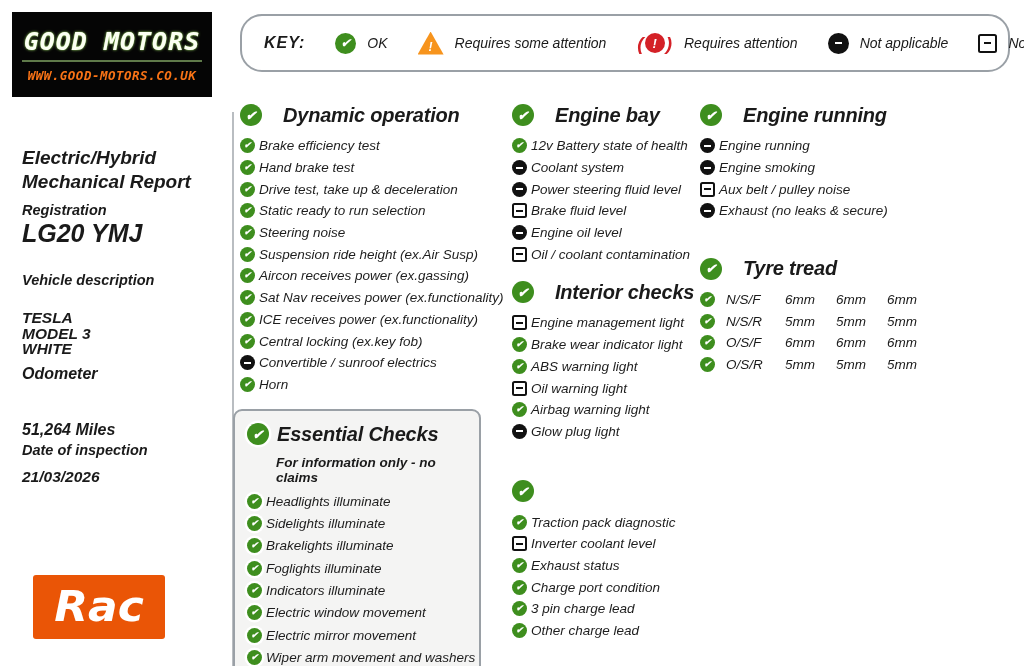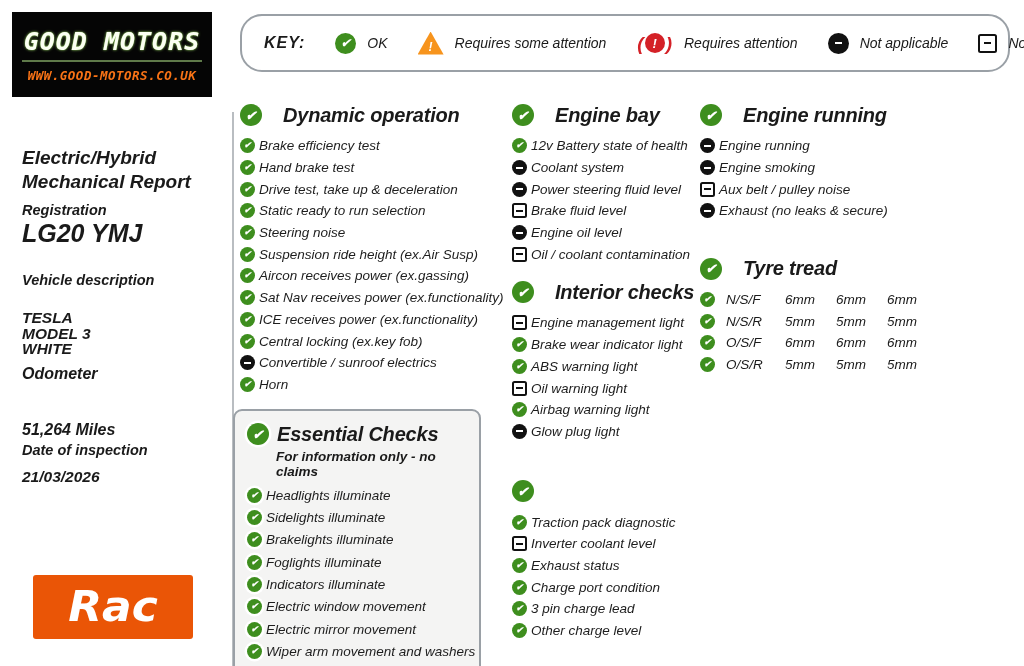--- a/index.html
+++ b/index.html
@@ -49,21 +49,21 @@
   .sb-abs { position:absolute; left:0; white-space:nowrap; }
   #report-title { top:146px; font-size:19px; font-weight:bold; line-height:24px; white-space:normal; width:190px; }
   #reg-label { top:202px; font-size:14.5px; font-weight:bold; }
   #reg-value { top:219px; font-size:25px; font-weight:bold; }
   #veh-label { top:272px; font-size:14.5px; font-weight:bold; }
   #veh-lines { top:310px; font-size:15.5px; font-weight:bold; line-height:15.5px; }
   #odo-label { top:365px; font-size:16px; font-weight:bold; }
   #odo-value { top:390px; font-size:16px; font-weight:bold;margin-top:31px; }
   #insp-label { top:442px; font-size:14.5px; font-weight:bold; }
   #insp-value { top:468px; font-size:15.5px; font-weight:bold; }
-  #rac-logo { position:absolute; left:33px; top:575px; width:160px; height:64px; background:#EA5506; border-radius:3px;
+  #rac-logo { position:absolute; left:33px; top:575px; width:132px; height:64px; background:#EA5506; border-radius:3px;
               display:flex; align-items:center; justify-content:center; }
   #rac-text { color:#fff; font-weight:bold; font-size:44px; line-height:1; letter-spacing:0px;
               font-family:"DejaVu Sans", sans-serif; transform:scaleY(0.95); }
 
   
   #v-divider { position:absolute; left:232px; top:112px; width:2px; height:554px; background:#b9bdc1; }
 
   
   .col { position:absolute; top:100px; }
   #col1 { left:240px; width:250px; }
@@ -75,21 +75,21 @@
   ul.items { list-style:none; }
   .item { display:flex; align-items:center; gap:4px; height:21.7px; white-space:nowrap; }
   .item-label { font-size:13.5px; color:#1d1d1d; }
 
   .gap-after-sm { margin-bottom:12px; }
   .gap-after-md { margin-bottom:34px; }
 
   
   #essential-box { margin:14px 0 0 -7px; width:248px; background:#f4f4f3; border:2px solid #9aa0a6;
                    border-radius:9px; padding:9px 10px 12px 12px; }
-  #essential-box .sec-head { height:28px; margin-bottom:1px; gap:8px; }
+  #essential-box .sec-head { height:28px; margin-bottom:7px; gap:8px; }
   #essential-box .sub { font-size:13.5px; font-weight:bold; margin:0 0 5px 29px; }
   #essential-box .item { height:22.3px; }
   #essential-box .icon { box-shadow:0 0 0 2.5px #fff; }
 
   
   .tyre-row { display:flex; align-items:center; gap:11px; height:21.7px; white-space:nowrap; }
   .tyre-label { font-size:13.5px; width:48px; }
   .tyre-val { font-size:13.5px; width:40px; }
 </style>
 </head>
@@ -379,21 +379,21 @@
             <span class="item-label">Charge port condition</span>
           </li>
 
           <li class="item">
             <span class="icon icon-ok"></span>
             <span class="item-label">3 pin charge lead</span>
           </li>
 
           <li class="item">
             <span class="icon icon-ok"></span>
-            <span class="item-label">Other charge level</span>
+            <span class="item-label">Other charge lead</span>
           </li>
         </ul>
     </section>
   </div>
 
   <div id="col3" class="col">
     <section class="gap-after-md" style="margin-bottom:32px;">
       <div class="sec-head">
         <span class="icon icon-ok icon-lg"></span>
         <h2>Engine running</h2>

